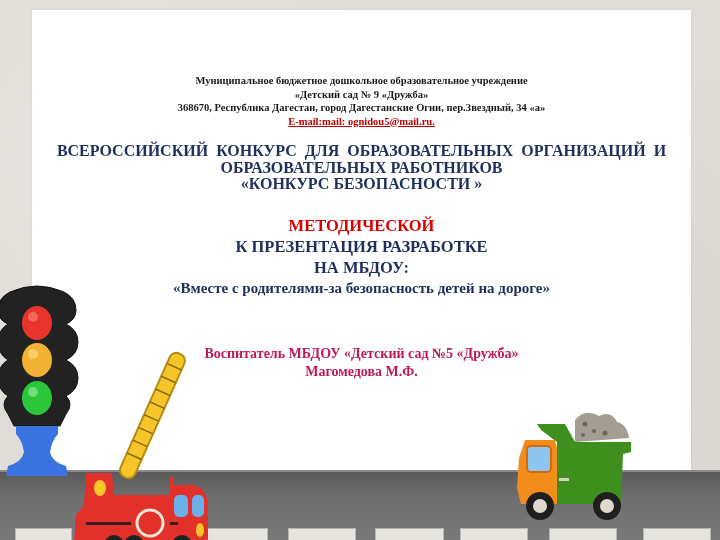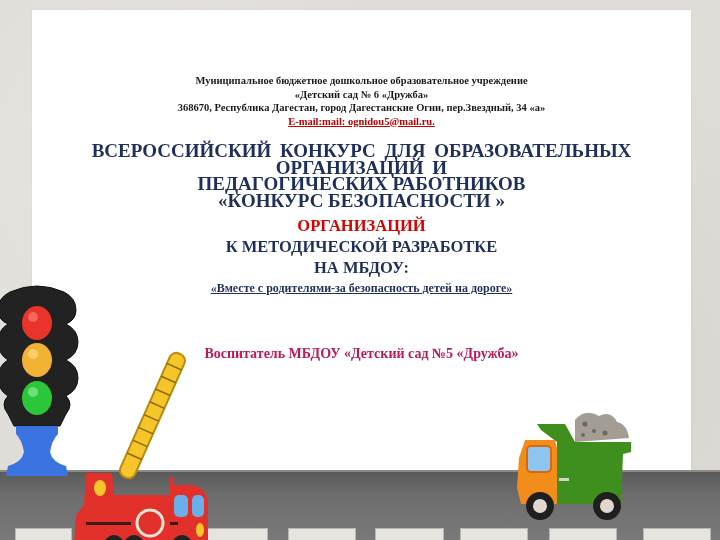--- a/index.html
+++ b/index.html
@@ -13,25 +13,25 @@
   .panel { position:absolute; left:32px; top:10px; width:659px; height:462px; background:#ffffff;
            box-shadow: 0 0 2px rgba(0,0,0,0.08); }
   .road { position:absolute; left:0; top:470px; width:720px; height:70px;
           background: linear-gradient(#5a5a5a 0%, #6e6e6e 35%, #7a7a7a 100%);
           border-top:2px solid #8a8a8a; }
   .stripe { position:absolute; top:56px; height:20px; background:#e6e4df;
             border:1px solid #b9b7b2; }
   .text-block { position:absolute; left:32px; width:659px; text-align:center; }
   .institution { top:74px; font-size:10.5px; font-weight:bold; color:#1a1a1a; line-height:13.5px; }
   .email { color:#c00000; text-decoration:underline; }
-  .contest { top:143px; font-size:19px; font-weight:bold; color:#1f2f5c; line-height:16.5px; }
+  .contest { top:143px; font-size:16px; font-weight:bold; color:#1f2f5c; line-height:16.5px; }
   .contest .l1 { word-spacing:4px; }
   .presentation { top:215px; font-size:16.5px; font-weight:bold; color:#1f2f5c; line-height:21px; }
   .presentation .red { color:#d90000; }
-  .presentation .topic { text-decoration:underline; font-size:12px; }
+  .presentation .topic { font-size:15px; }
   .author { top:345px; font-size:14px; font-weight:bold; color:#be185d; line-height:18px; }
   .line { display:block; }
   svg { position:absolute; overflow:visible; }
 </style>
 </head>
 <body>
 
 <div class="bg-texture"></div>
 <div class="panel"></div>
 
@@ -40,40 +40,41 @@
   <div class="stripe" style="left:200px;width:66px;"></div>
   <div class="stripe" style="left:288px;width:66px;"></div>
   <div class="stripe" style="left:375px;width:67px;"></div>
   <div class="stripe" style="left:460px;width:66px;"></div>
   <div class="stripe" style="left:549px;width:66px;"></div>
   <div class="stripe" style="left:643px;width:66px;"></div>
 </div>
 
 <div class="text-block institution">
   <span class="line">Муниципальное бюджетное дошкольное образовательное учреждение</span>
-  <span class="line">«Детский сад № 6 «Дружба»</span>
+  <span class="line">«Детский сад № 9 «Дружба»</span>
   <span class="line">368670, Республика Дагестан, город Дагестанские Огни, пер.Звездный, 34 «а»</span>
   <span class="line email">E-mail:mail: ognidou5@mail.ru.</span>
 </div>
 
 <div class="text-block contest">
   <span class="line l1">ВСЕРОССИЙСКИЙ  КОНКУРС  ДЛЯ ОБРАЗОВАТЕЛЬНЫХ  ОРГАНИЗАЦИЙ  И</span>
-  <span class="line">ПЕДАГОГИЧЕСКИХ  РАБОТНИКОВ</span>
+  <span class="line">ОБРАЗОВАТЕЛЬНЫХ  РАБОТНИКОВ</span>
   <span class="line">«КОНКУРС БЕЗОПАСНОСТИ  »</span>
 </div>
 
 <div class="text-block presentation">
-  <span class="line red">ОРГАНИЗАЦИЙ</span>
-  <span class="line">К МЕТОДИЧЕСКОЙ  РАЗРАБОТКЕ</span>
+  <span class="line red">МЕТОДИЧЕСКОЙ</span>
+  <span class="line">К ПРЕЗЕНТАЦИЯ  РАЗРАБОТКЕ</span>
   <span class="line">НА МБДОУ:</span>
   <span class="line topic"> «Вместе с родителями-за безопасность детей на дороге»</span>
 </div>
 
 <div class="text-block author">
   <span class="line">Воспитатель МБДОУ «Детский сад №5 «Дружба»</span>
+  <span class="line">Магомедова М.Ф.</span>
 </div>
 
 <svg style="left:0;top:284px;" width="80" height="195" viewBox="0 0 80 195">
   <path d="M10,8 Q37,-4 64,8 Q76,14 76,26 Q76,36 66,40 Q78,46 78,58 Q78,70 66,76 Q78,82 78,94 Q78,106 66,112 Q74,120 66,130 L60,142 L14,142 L8,130 Q0,120 8,112 Q-2,106 -2,94 Q-2,82 8,76 Q-2,70 -2,58 Q-2,46 8,40 Q-2,36 -2,26 Q-2,14 10,8 Z" fill="#222222" stroke="#111" stroke-width="1"></path>
   <ellipse cx="37" cy="39" rx="15" ry="17" fill="#e8342b"></ellipse>
   <ellipse cx="33" cy="33" rx="5" ry="5" fill="#ff8a80" opacity="0.6"></ellipse>
   <ellipse cx="37" cy="76" rx="15" ry="17" fill="#f2b233"></ellipse>
   <ellipse cx="33" cy="70" rx="5" ry="5" fill="#ffe08a" opacity="0.6"></ellipse>
   <ellipse cx="37" cy="114" rx="15" ry="17" fill="#2bc63a"></ellipse>
   <ellipse cx="33" cy="108" rx="5" ry="5" fill="#9cf2a4" opacity="0.6"></ellipse>

